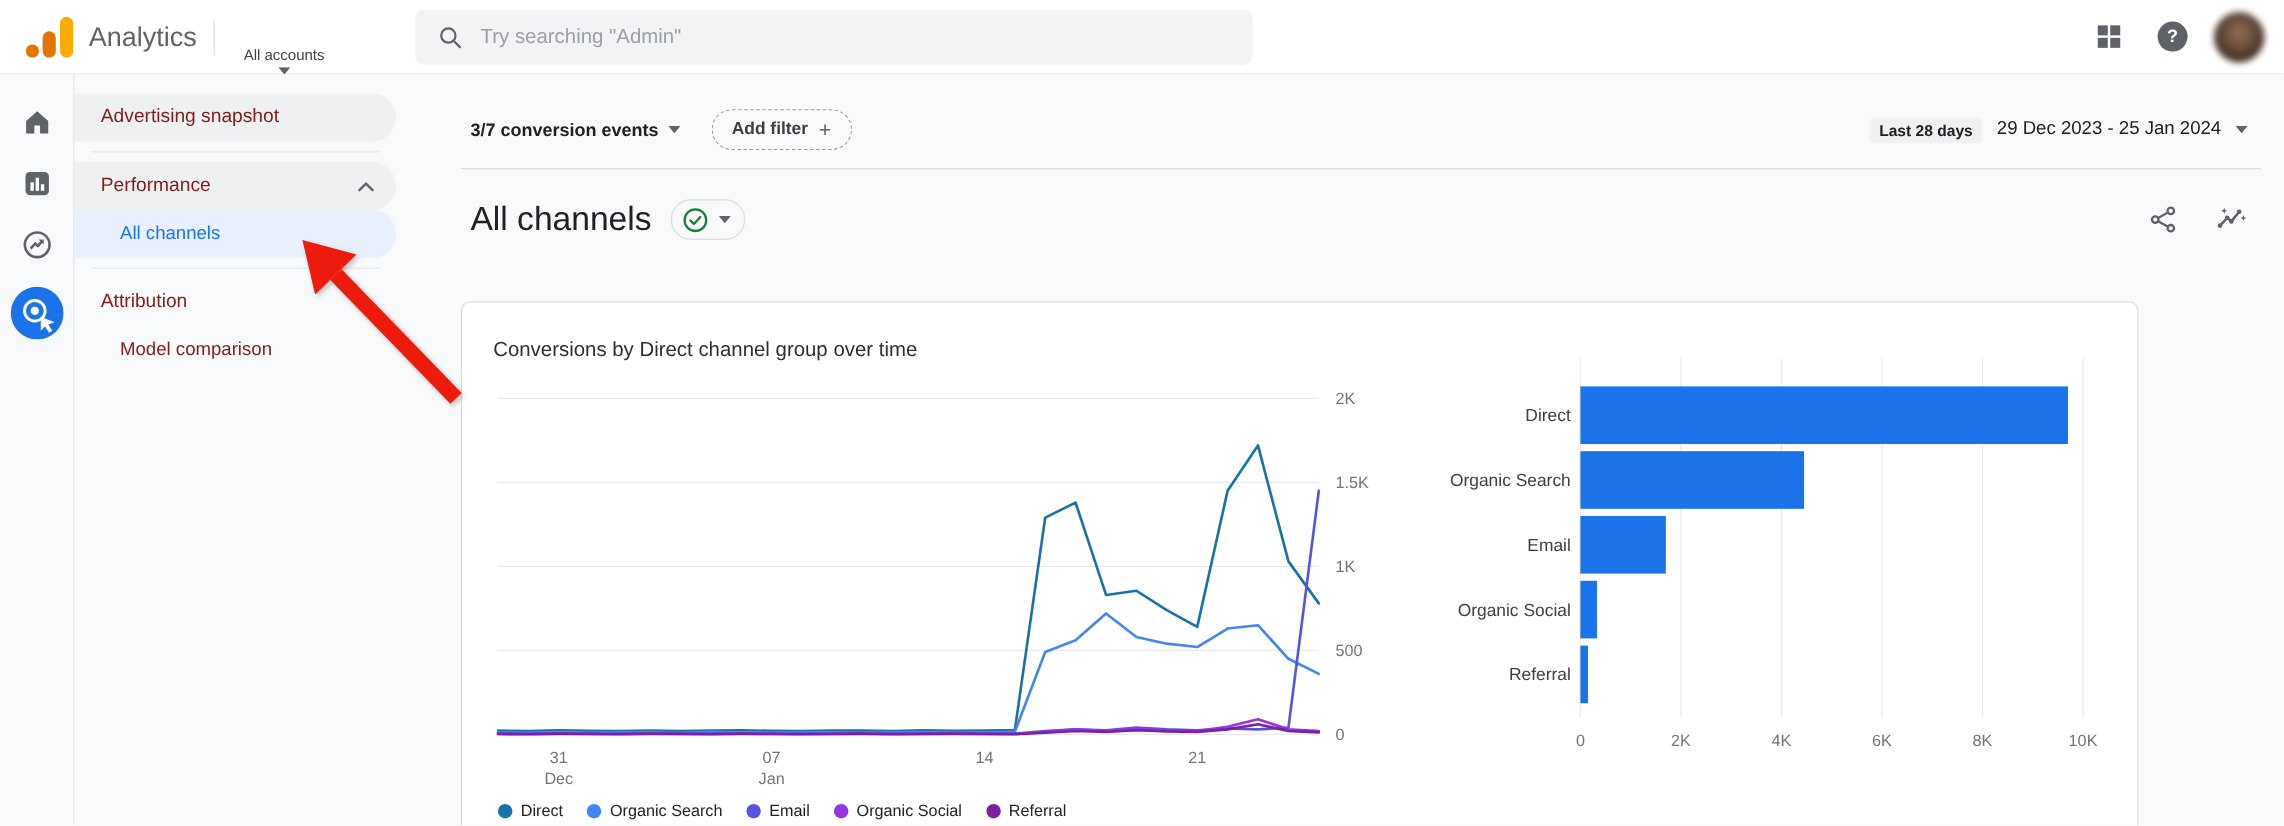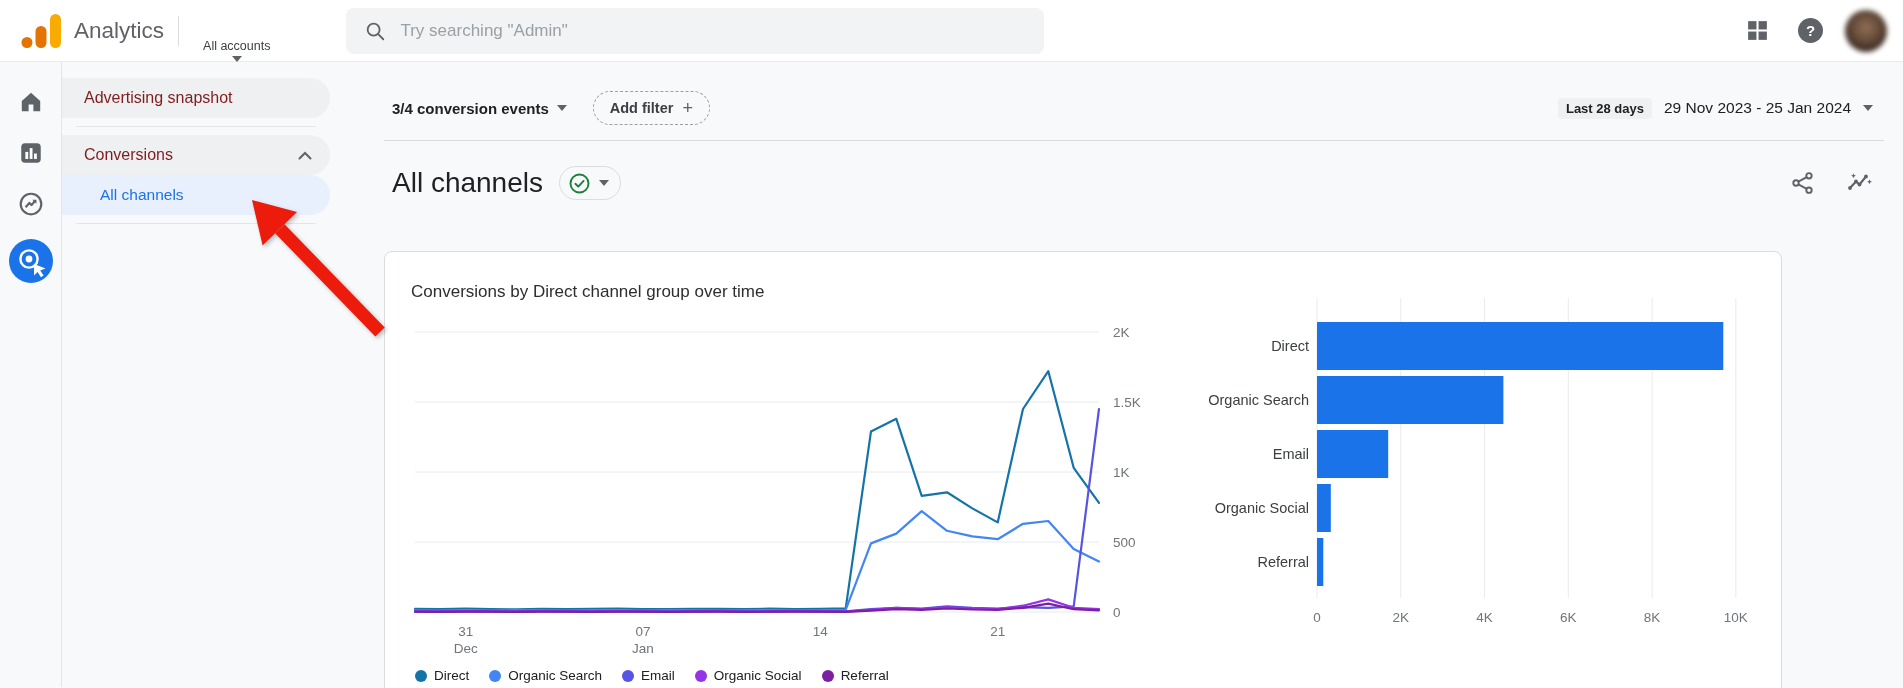--- a/index.html
+++ b/index.html
@@ -145,46 +145,55 @@
       <path d="M25 25 L36.5 29.6 L31.2 31.4 L34.6 36.6 L31.9 38.3 L28.6 33 L25 36.4 Z" fill="#fff"></path>
     </svg>
   </div>
 
   <div class="nav">
     <div class="nav-item gray">
       <span>Advertising snapshot</span>
     </div>
     <div class="nav-divider"></div>
     <div class="nav-item gray">
-      <span>Conversions</span>
+      <span>Performance</span>
       <svg class="chev" width="14" height="9" viewBox="0 0 14 9">
         <path d="M1.5 7.5 L7 2 L12.5 7.5" fill="none" stroke="#5f6368" stroke-width="2" stroke-linecap="round"></path>
       </svg>
     </div>
     <div class="nav-item nav-sub selected">
       <span>All channels</span>
     </div>
     <div class="nav-divider"></div>
+    <div class="nav-item">
+      <span>Attribution</span>
+      <svg class="chev" width="14" height="9" viewBox="0 0 14 9">
+        <path d="M1.5 7.5 L7 2 L12.5 7.5" fill="none" stroke="#5f6368" stroke-width="2" stroke-linecap="round"></path>
+      </svg>
+    </div>
+    <div class="nav-item nav-sub">
+      <span>Model comparison</span>
+    </div>
   </div>
 
   <div class="main">
     <div class="toolbar-row">
       <div class="conv-select">
-        <span>3/4 conversion events</span>
+        <span>3/7 conversion events</span>
         <svg width="10" height="6" viewBox="0 0 10 6">
           <path d="M0 0 L10 0 L5 6 Z" fill="#5f6368"></path>
         </svg>
       </div>
       <button class="add-filter">
         <span>Add filter</span>
         <span class="plus">+</span>
       </button>
       <div class="date-group">
         <span class="date-chip">Last 28 days</span>
-        <span class="date-text">29 Nov 2023 - 25 Jan 2024</span>
+        <span class="date-text">29 Dec 2023 - 25 Jan 2024</span>
         <svg width="10" height="6" viewBox="0 0 10 6">
           <path d="M0 0 L10 0 L5 6 Z" fill="#5f6368"></path>
         </svg>
       </div>
     </div>
     <div class="main-divider"></div>
 
     <div class="title-row">
       <h1 class="page-title">All channels</h1>
       <div class="title-badge">

